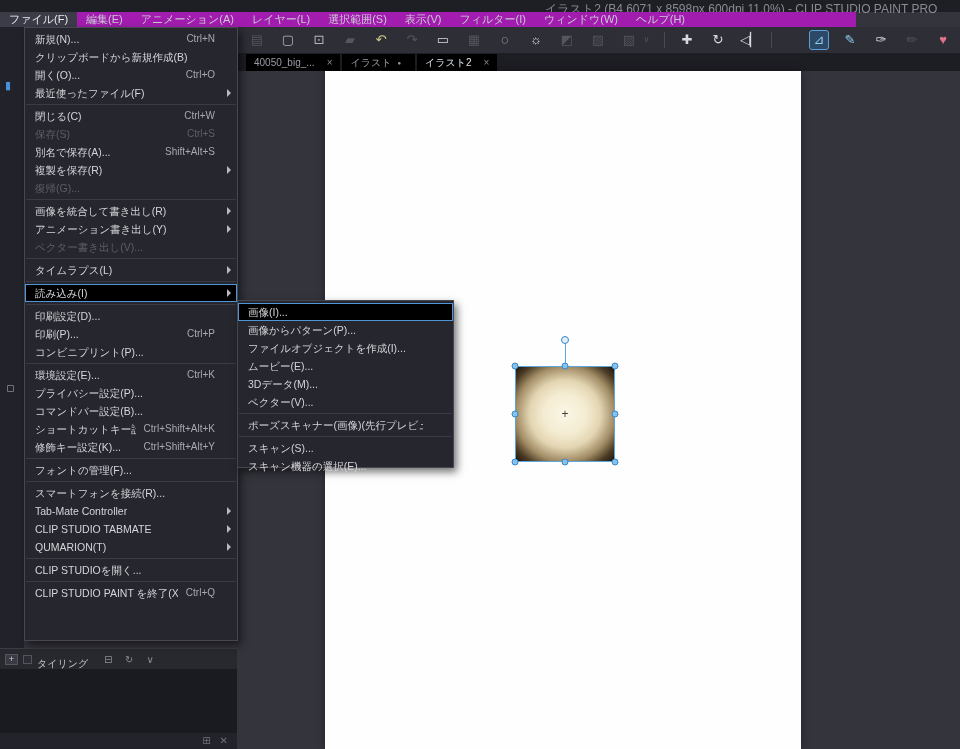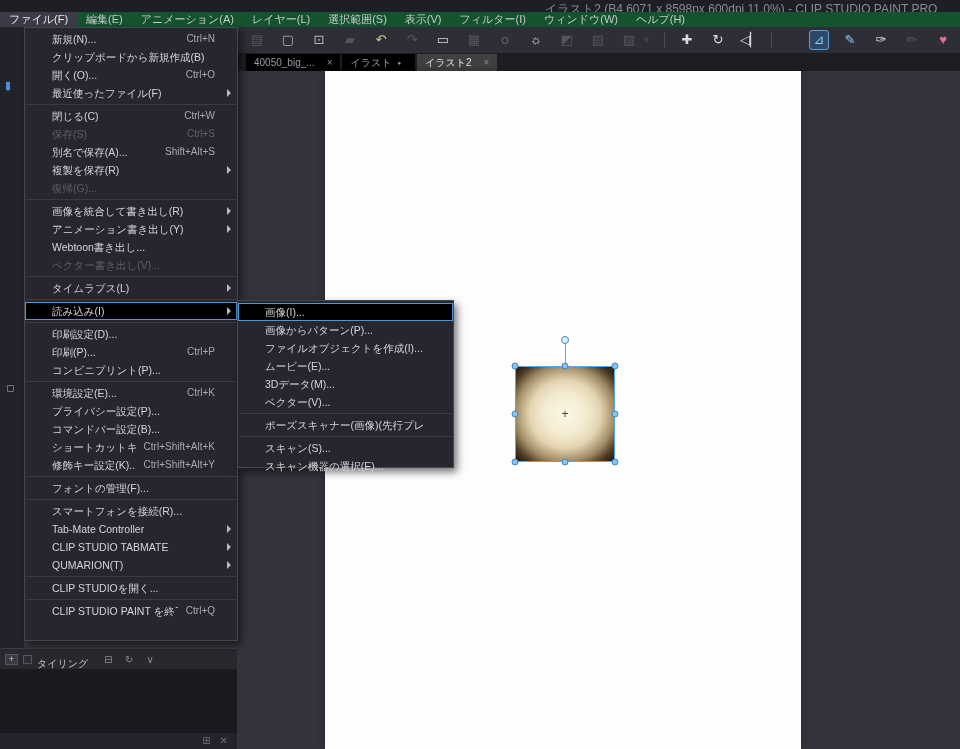--- a/index.html
+++ b/index.html
@@ -8,21 +8,21 @@
     width:960px; height:749px; overflow:hidden; position:relative;
     background:#34343d; color:#cfcfd6;
     font-family:"Liberation Sans","DejaVu Sans",sans-serif;
   }
 
   
   .titlebar { position:absolute; left:0; top:0; width:960px; height:12px; background:#1e1e25; }
   .titlebar .title { position:absolute; left:545px; top:1px; font-size:12px; color:#8a8a94; white-space:nowrap; }
 
   
-  .menubar { position:absolute; left:0; top:12px; width:960px; height:15px; background:#14532d;
+  .menubar { position:absolute; left:0; top:12px; width:856px; height:15px; background:#a21caf;
     display:flex; align-items:flex-end; font-size:11px; color:#c9c9d0; }
   .menubar-item { padding:0 9px; line-height:15px; white-space:nowrap; }
   .menubar-item.active { background:#3c3c49; color:#e8e8ee; }
 
   
   .toolbar { position:absolute; left:0; top:27px; width:960px; height:26px; background:#2e2e37;
     display:flex; align-items:center; gap:13px; padding:0 8px 0 248px; font-size:13px; color:#b4b4bd; }
   .tool { width:18px; text-align:center; line-height:18px; flex:0 0 auto; }
   .tool.disabled { color:#55555e; }
   .tool.yellow { color:#cfc98a; }
@@ -32,21 +32,21 @@
   .tool.pink { color:#e0728c; }
   .tool.divider { width:1px; height:16px; background:#4a4a54; padding:0; }
   .tool.spacer { flex:1 1 auto; width:auto; }
   .tool.small { width:9px; font-size:8px; margin-left:-9px; }
 
   
   .tabbar { position:absolute; left:0; top:53px; width:960px; height:18px; background:#1d1d24;
     display:flex; align-items:flex-end; gap:2px; padding-left:246px; font-size:10px; }
   .tab { height:17px; display:flex; align-items:center; gap:6px; padding:0 8px;
     background:#000000; color:#9c9ca6; white-space:nowrap; }
-  .tab.active { background:#404040; color:#dde7f0; }
+  .tab.active { background:#000000; color:#dde7f0; }
   .tab-close { font-size:10px; color:#8a8a94; }
   .tab-marker { font-size:6px; }
 
   
   .canvas { position:absolute; left:325px; top:71px; width:476px; height:678px;
     background:#fefefe; box-shadow:0 0 8px rgba(0,0,0,.35); }
   .sel-object { position:absolute; left:190px; top:295px; width:100px; height:96px; border-radius:7px;
     background:radial-gradient(ellipse at 50% 50%, #fbf7e6 0%, #f4ecd2 30%, #e3d5b2 50%, #a08b64 70%, #4a3a24 85%, #17110a 100%);
     box-shadow:inset 0 0 0 1px rgba(0,0,0,.45); }
   .sel-frame { position:absolute; inset:0; border:1px solid #5aa7e0; border-radius:2px; }
@@ -81,21 +81,21 @@
     gap:9px; padding:0 9px; background:#23232b; }
   .f-ic { color:#6f6f79; font-size:10px; }
 
   
   .menu { background:#26262e; border:1px solid #47474f; box-shadow:3px 4px 8px rgba(0,0,0,.55);
     padding:2px 0; font-size:10.5px; position:absolute; z-index:5; }
   .file-menu { left:24px; top:27px; width:214px; height:614px; }
   .import-submenu { left:237px; top:300px; width:217px; height:168px; z-index:6; }
   .menu-item { position:relative; height:18px; line-height:18px; display:flex;
     padding:0 22px 0 10px; color:#d4d4da; }
-  .mi-label { flex:0 1 auto; white-space:nowrap; overflow:hidden;margin-left:17px; }
+  .mi-label { flex:0 1 auto; white-space:nowrap; overflow:hidden; }
   .mi-shortcut { margin-left:auto; padding-left:8px; font-size:10px; color:#a8a8b0; white-space:nowrap; }
   .menu-item.disabled .mi-label, .menu-item.disabled .mi-shortcut { color:#5e5e67; }
   .menu-item.highlighted { background:#000000; outline:1px solid #4e96d8; outline-offset:-1px; }
   .menu-item.separator { height:1px; margin:2px 1px; padding:0; background:#3b3b45; }
   .mi-arrow { display:none; }
   .has-submenu .mi-arrow { display:block; position:absolute; right:6px; top:5px; width:0; height:0;
     border-left:4px solid #b9b9c2; border-top:4px solid transparent; border-bottom:4px solid transparent; }
 </style>
 </head>
 <body>
@@ -267,25 +267,20 @@
     <div class="menu-item has-submenu">
       <span class="mi-label">画像を統合して書き出し(R)</span>
       <span class="mi-shortcut"></span>
       <span class="mi-arrow"></span>
     </div>
     <div class="menu-item has-submenu">
       <span class="mi-label">アニメーション書き出し(Y)</span>
       <span class="mi-shortcut"></span>
       <span class="mi-arrow"></span>
     </div>
-    <div class="menu-item">
-      <span class="mi-label">Webtoon書き出し...</span>
-      <span class="mi-shortcut"></span>
-
-    </div>
     <div class="menu-item disabled">
       <span class="mi-label">ベクター書き出し(V)...</span>
       <span class="mi-shortcut"></span>
 
     </div>
     <div class="menu-item separator">
       <span class="mi-label"></span>
       <span class="mi-shortcut"></span>
 
     </div>

